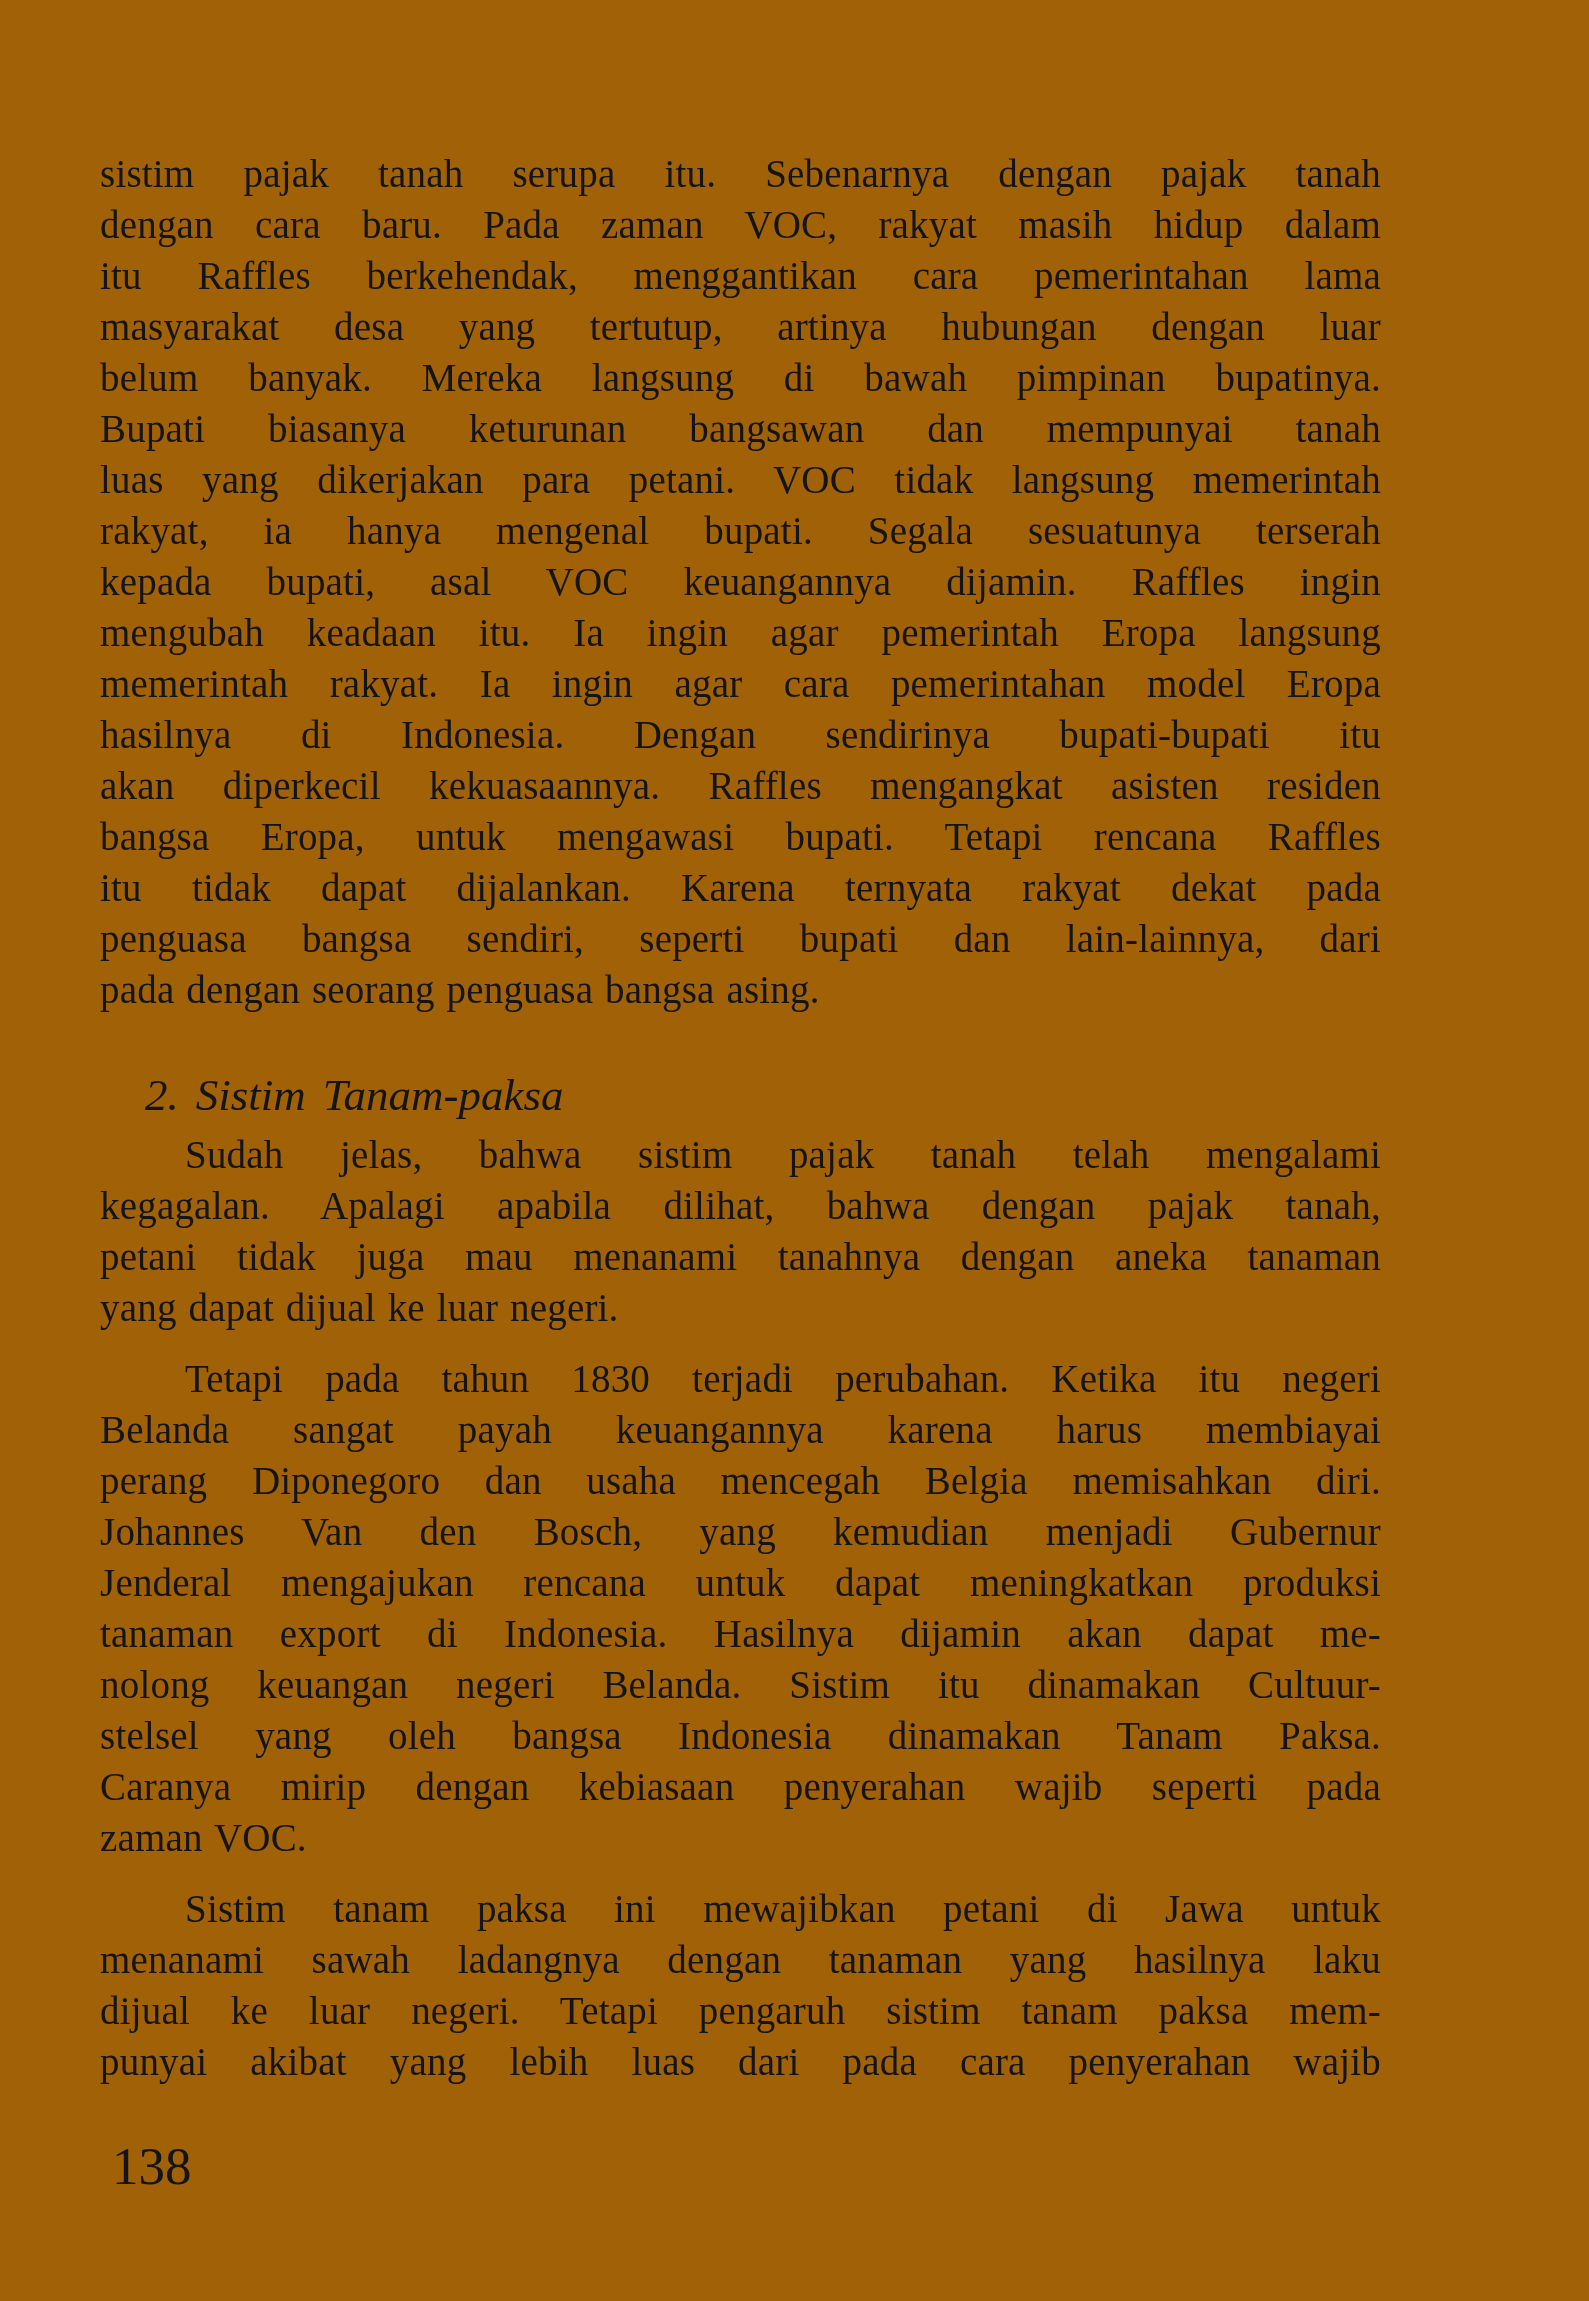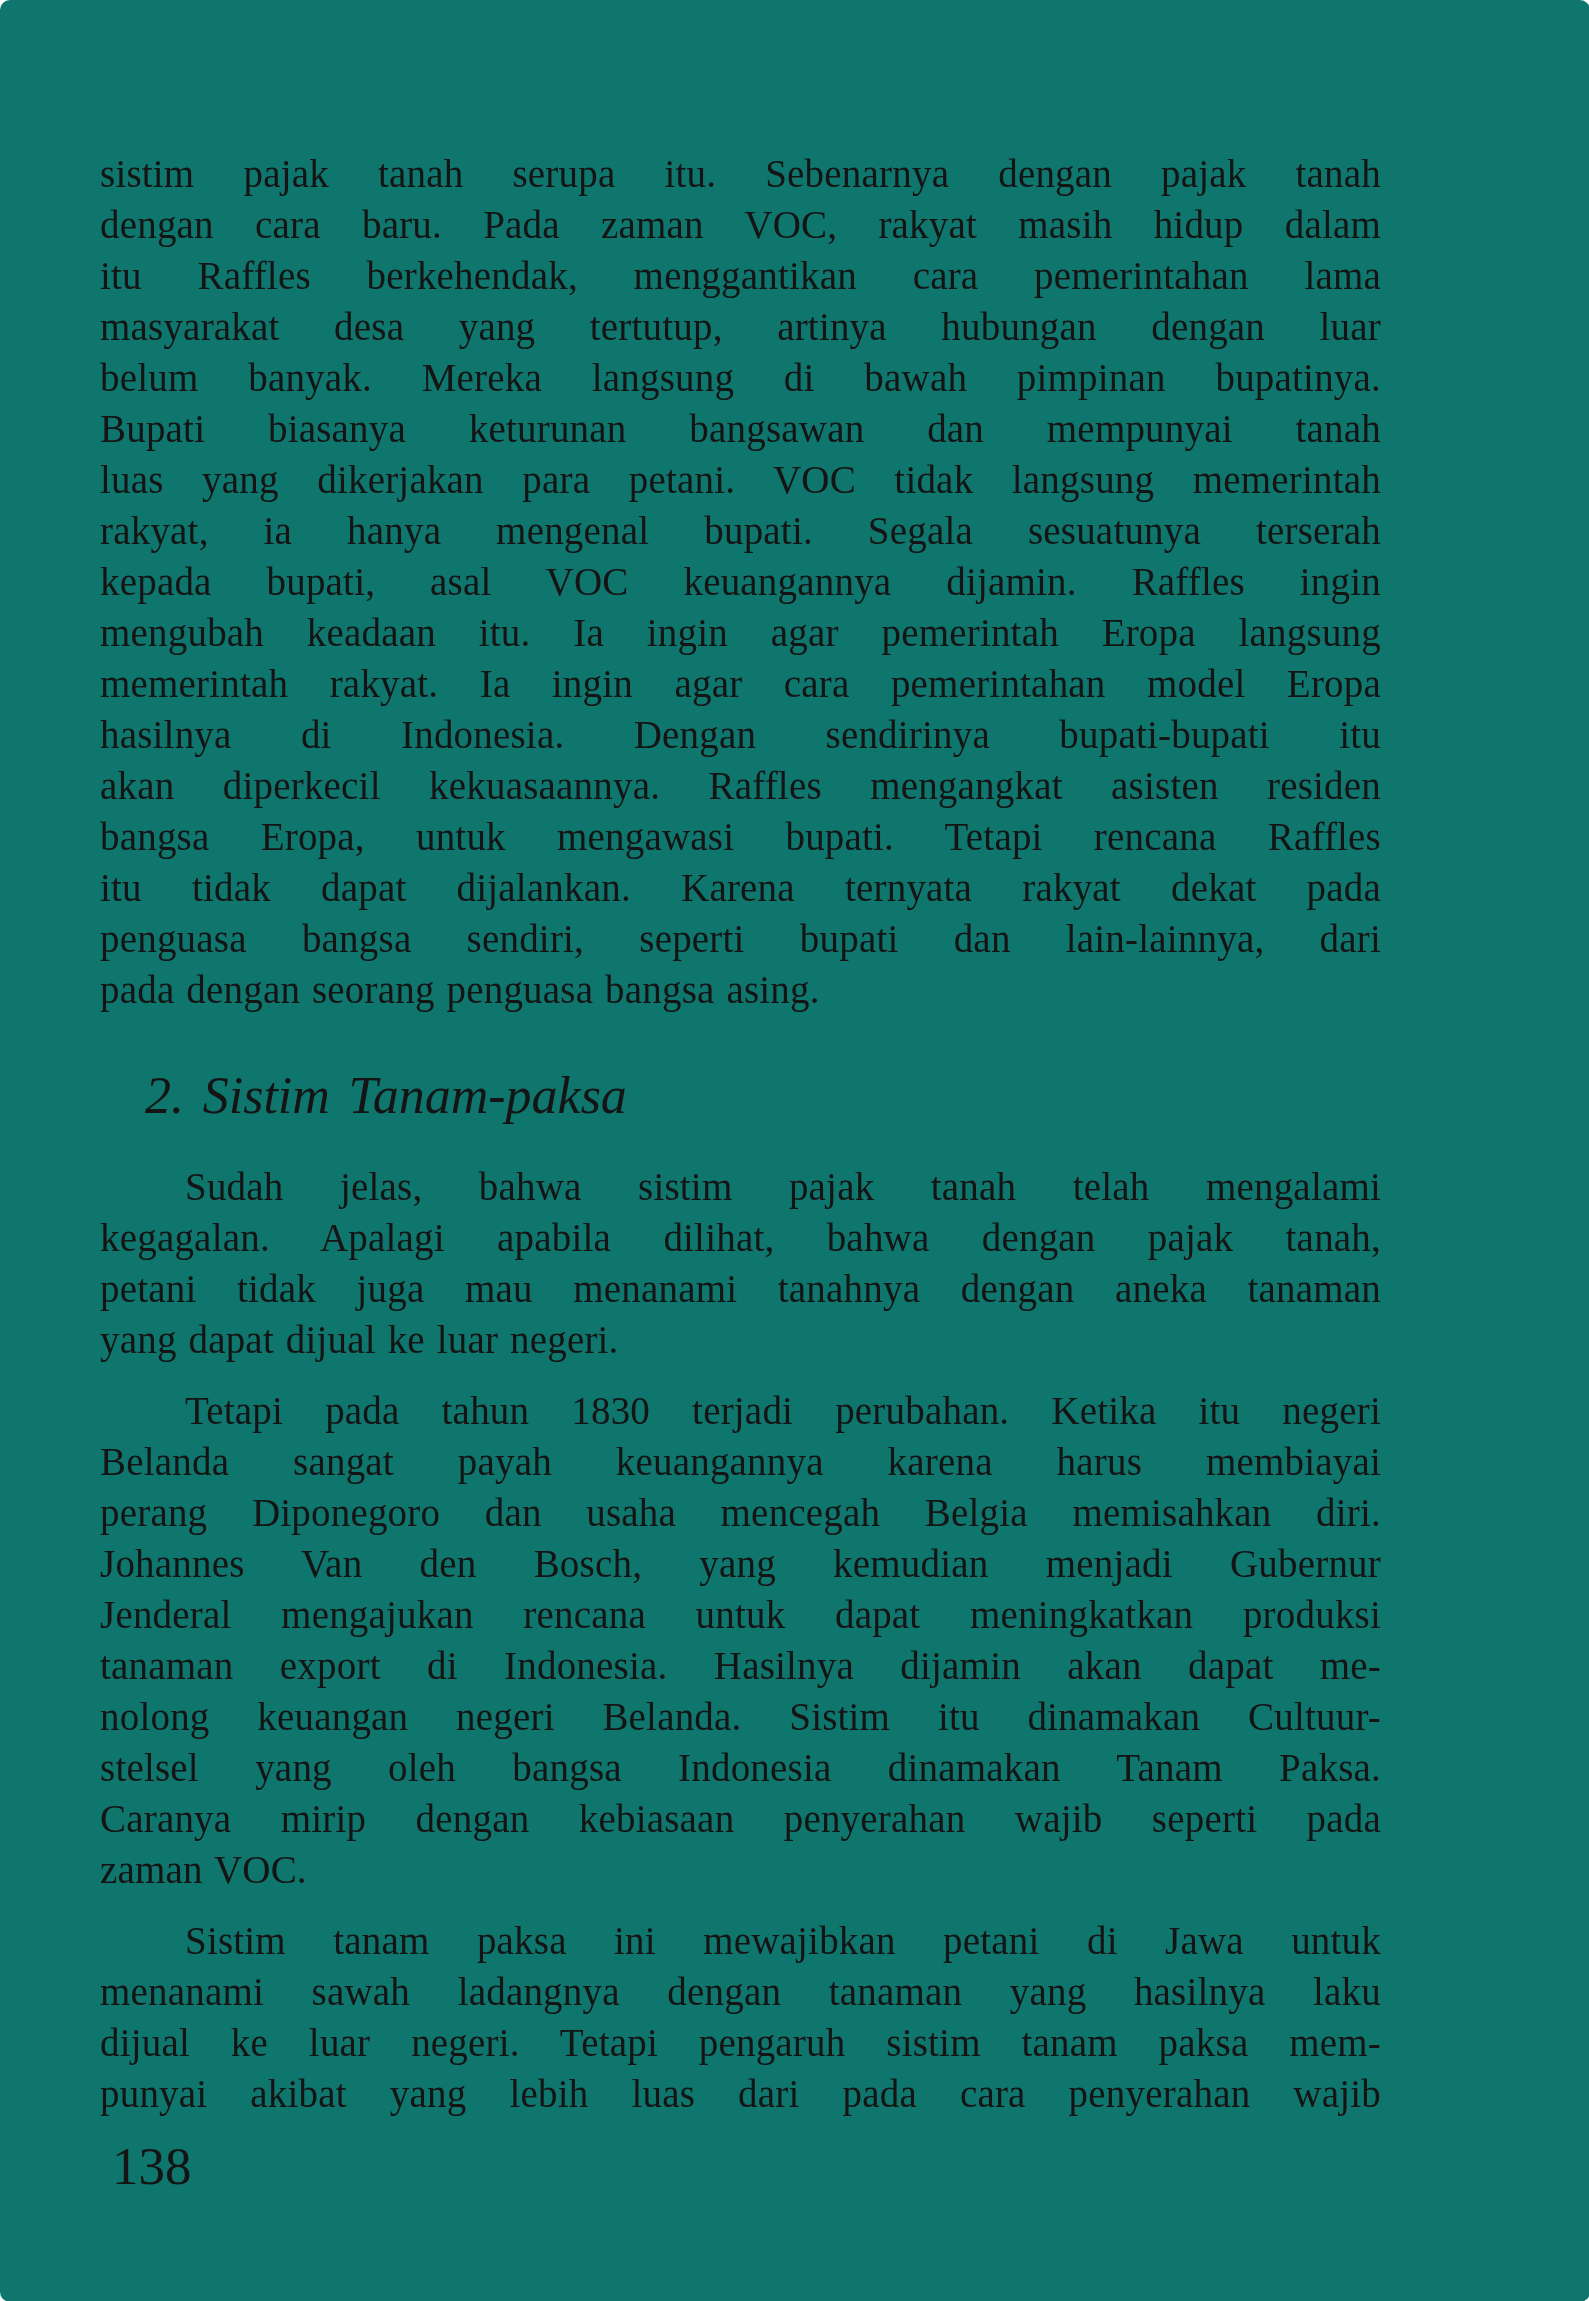--- a/index.html
+++ b/index.html
@@ -4,25 +4,24 @@
 <style>
   html, body {
     margin: 0;
     padding: 0;
     background: #ffffff;
   }
   .page {
     position: relative;
     width: 1590px;
     height: 2302px;
-    background: #0f766e;
+    background: #a16207;
     font-family: "Liberation Serif", "DejaVu Serif", serif;
     color: #141414;
     overflow: hidden;
-    border-radius: 10px;
   }
   .text-block {
     position: absolute;
     left: 100px;
     top: 148px;
     width: 1281px;
   }
   .paragraph { margin: 0; }
   .paragraph + .paragraph { margin-top: 20px; }
   .line {
@@ -34,24 +33,24 @@
     letter-spacing: 0.2px;
     word-spacing: 1.9px;
   }
   .line.last {
     text-align-last: left;
   }
   .line.indent {
     text-indent: 85px;
   }
   .heading {
-    font-size: 52px;
+    font-size: 45px;
     line-height: 51px;
     font-style: italic;
-    margin: 55px 0 40px 45px;
+    margin: 55px 0 8px 45px;
     word-spacing: 5.7px;
   }
   .it { }
   .page-number {
     position: absolute;
     left: 112px;
     top: 2141px;
     font-size: 53px;
     line-height: 51px;
   }

